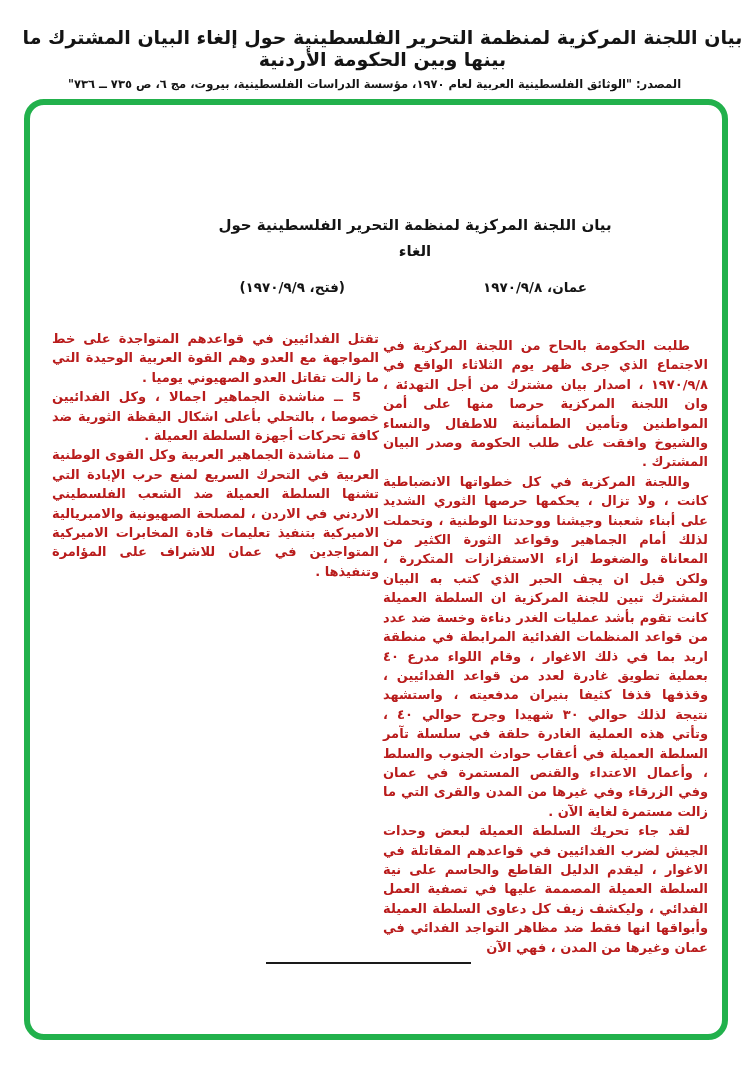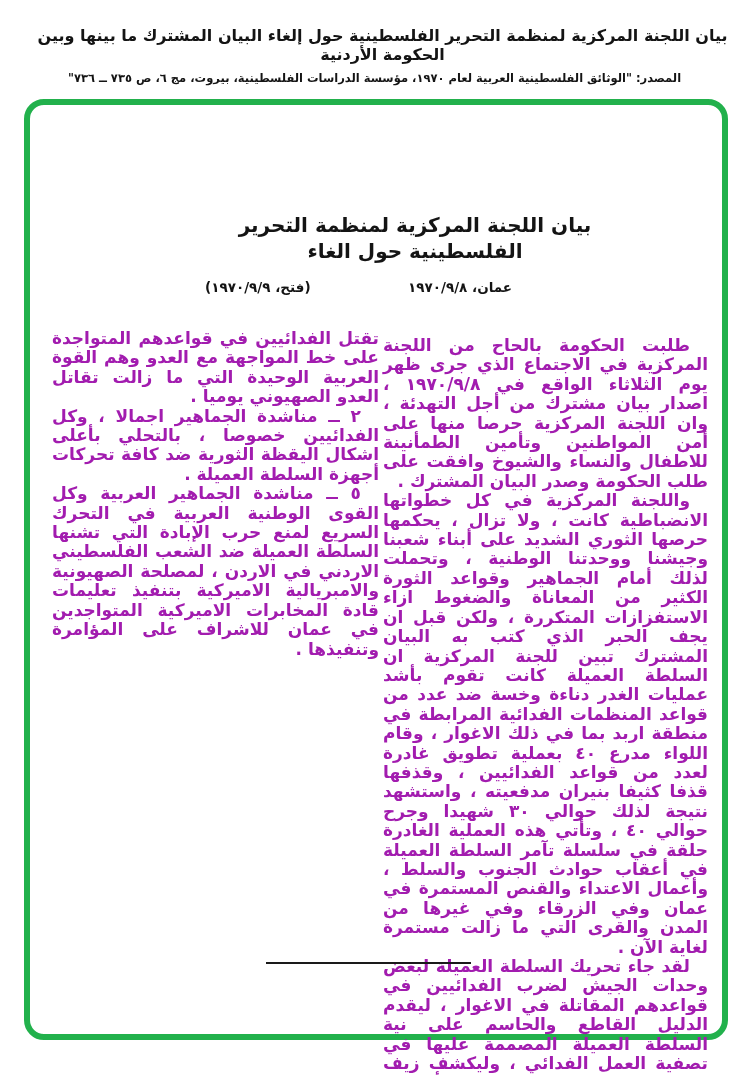--- a/index.html
+++ b/index.html
@@ -6,46 +6,46 @@
   .canvas{
     position:relative;
     width:749px;height:1075px;
     background:#ffffff;
     font-family:"DejaVu Sans", sans-serif;
     color:#141414;
     overflow:hidden;
   }
   
   .hdr{position:absolute;top:26px;left:0;right:0;text-align:center;direction:rtl;}
-  .hdr-title{font-size:16px;font-weight:bold;letter-spacing:0;margin-left:16px;}
+  .hdr-title{font-size:19px;font-weight:bold;letter-spacing:0;margin-left:16px;}
   .hdr-src{font-size:11.5px;font-weight:bold;margin-top:7px;}
   
   .frame{
     position:absolute;left:24px;top:99px;width:704px;height:941px;
     box-sizing:border-box;border:6px solid #22b14c;border-radius:20px;
     background:#ffffff;
   }
   
   .doc-title{
     position:absolute;left:200px;top:212px;width:430px;
     direction:rtl;text-align:center;
-    font-weight:bold;font-size:20px;line-height:26px;
+    font-weight:bold;font-size:15px;line-height:26px;
   }
   .doc-date{
     position:absolute;top:279px;direction:rtl;
     font-weight:bold;font-size:13.5px;white-space:nowrap;
   }
-  .doc-date.place{left:408px;width:182px;text-align:left;}
-  .doc-date.src{left:205px;width:140px;text-align:left;}
+  .doc-date.place{left:444px;width:182px;text-align:center;}
+  .doc-date.src{left:205px;width:140px;text-align:right;}
   
   .col{
     position:absolute;top:329px;
     direction:rtl;text-align:justify;
-    font-weight:bold;font-size:17px;line-height:19.4px;
-    color:#a21caf;
+    font-weight:bold;font-size:13px;line-height:19.4px;
+    color:#b91c1c;
   }
   .col-right{left:383px;width:325px;margin-top:7px;}
   .col-left{left:52px;width:327px;}
   .col p{margin:0;text-indent:18px;}
   .col p.cont{text-indent:0;}
   
   .divider{
     position:absolute;left:266px;top:962px;width:205px;height:2px;
     background:#1a1a1a;
   }
@@ -70,19 +70,19 @@
   <div class="doc-date src">(فتح، ١٩٧٠/٩/٩)</div>
 
   <div class="col col-right">
     <p>طلبت الحكومة بالحاح من اللجنة المركزية في الاجتماع الذي جرى ظهر يوم الثلاثاء الواقع في ١٩٧٠/٩/٨ ، اصدار بيان مشترك من أجل التهدئة ، وان اللجنة المركزية حرصا منها على أمن المواطنين وتأمين الطمأنينة للاطفال والنساء والشيوخ وافقت على طلب الحكومة وصدر البيان المشترك .</p>
     <p>واللجنة المركزية في كل خطواتها الانضباطية كانت ، ولا تزال ، يحكمها حرصها الثوري الشديد على أبناء شعبنا وجيشنا ووحدتنا الوطنية ، وتحملت لذلك أمام الجماهير وقواعد الثورة الكثير من المعاناة والضغوط ازاء الاستفزازات المتكررة ، ولكن قبل ان يجف الحبر الذي كتب به البيان المشترك تبين للجنة المركزية ان السلطة العميلة كانت تقوم بأشد عمليات الغدر دناءة وخسة ضد عدد من قواعد المنظمات الفدائية المرابطة في منطقة اربد بما في ذلك الاغوار ، وقام اللواء مدرع ٤٠ بعملية تطويق غادرة لعدد من قواعد الفدائيين ، وقذفها قذفا كثيفا بنيران مدفعيته ، واستشهد نتيجة لذلك حوالي ٣٠ شهيدا وجرح حوالي ٤٠ ، وتأتي هذه العملية الغادرة حلقة في سلسلة تآمر السلطة العميلة في أعقاب حوادث الجنوب والسلط ، وأعمال الاعتداء والقنص المستمرة في عمان وفي الزرقاء وفي غيرها من المدن والقرى التي ما زالت مستمرة لغاية الآن .</p>
     <p>لقد جاء تحريك السلطة العميلة لبعض وحدات الجيش لضرب الفدائيين في قواعدهم المقاتلة في الاغوار ، ليقدم الدليل القاطع والحاسم على نية السلطة العميلة المصممة عليها في تصفية العمل الفدائي ، وليكشف زيف كل دعاوى السلطة العميلة وأبواقها انها فقط ضد مظاهر التواجد الفدائي في عمان وغيرها من المدن ، فهي الآن</p>
   </div>
 
   <div class="col col-left">
     <p class="cont">تقتل الفدائيين في قواعدهم المتواجدة على خط المواجهة مع العدو وهم القوة العربية الوحيدة التي ما زالت تقاتل العدو الصهيوني يوميا .</p>
-    <p>٢ ــ مناشدة الجماهير اجمالا ، وكل الفدائيين خصوصا ، بالتحلي بأعلى اشكال اليقظة الثورية ضد كافة تحركات أجهزة السلطة العميلة .</p>
+    <p>5 ــ مناشدة الجماهير اجمالا ، وكل الفدائيين خصوصا ، بالتحلي بأعلى اشكال اليقظة الثورية ضد كافة تحركات أجهزة السلطة العميلة .</p>
     <p>٥ ــ مناشدة الجماهير العربية وكل القوى الوطنية العربية في التحرك السريع لمنع حرب الإبادة التي تشنها السلطة العميلة ضد الشعب الفلسطيني الاردني في الاردن ، لمصلحة الصهيونية والامبريالية الاميركية بتنفيذ تعليمات قادة المخابرات الاميركية المتواجدين في عمان للاشراف على المؤامرة وتنفيذها .</p>
   </div>
 
   <div class="divider"></div>
 
 </div>
 
 </body></html>

